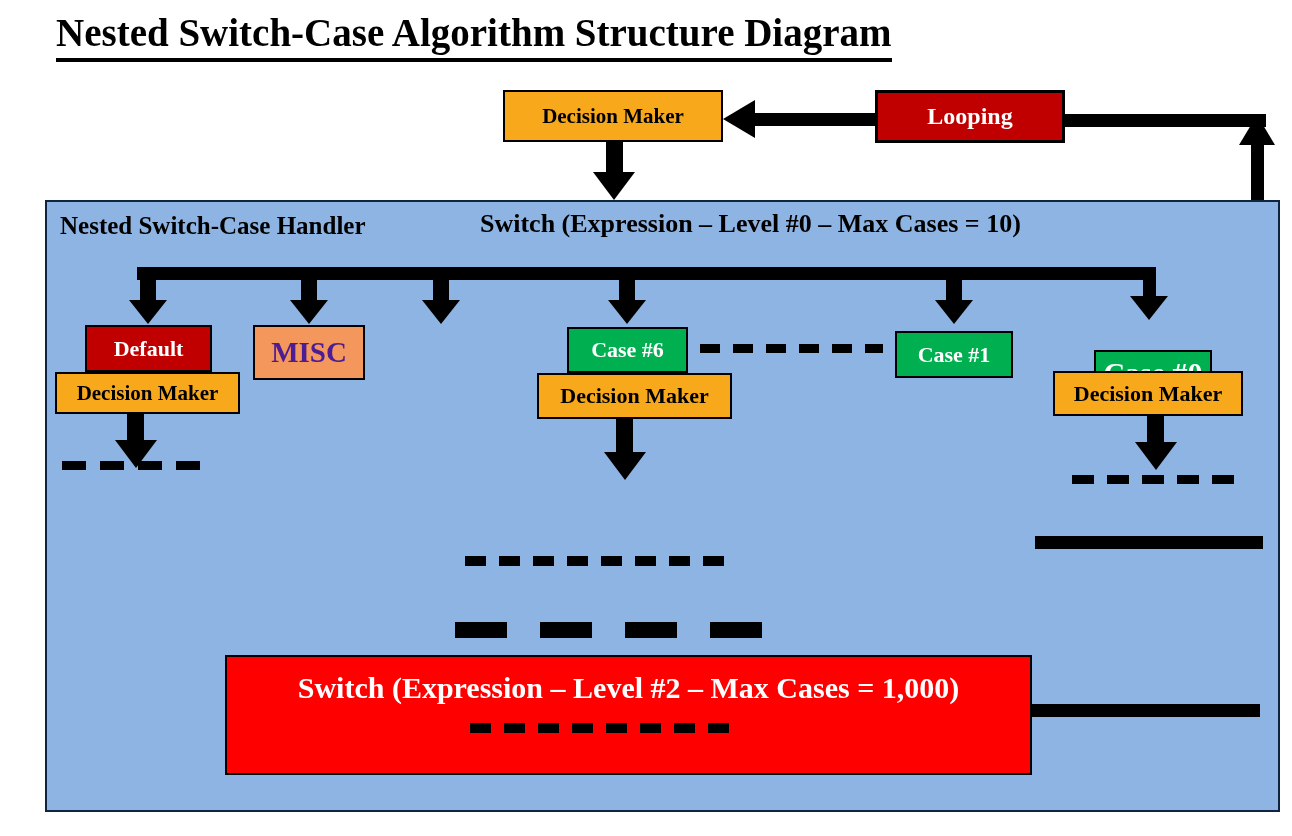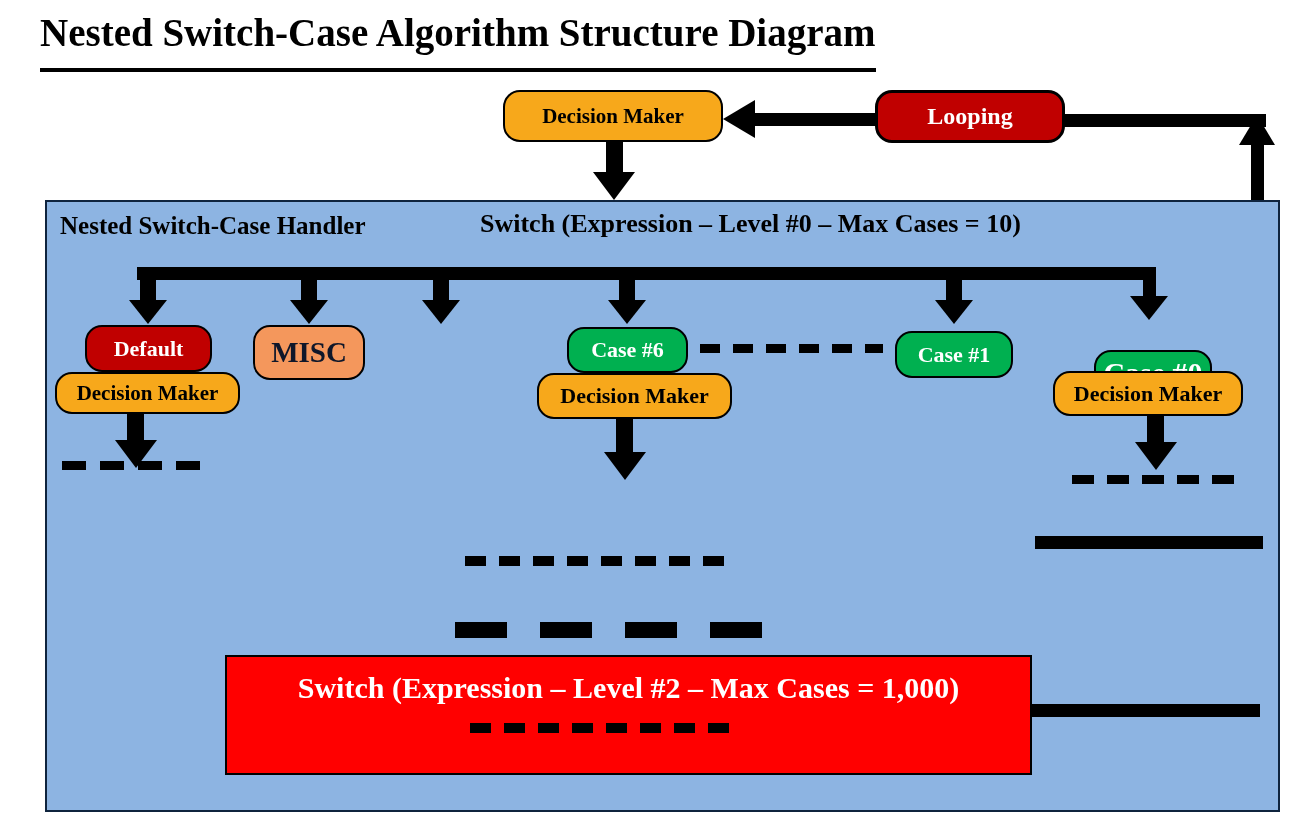--- a/index.html
+++ b/index.html
@@ -1,31 +1,31 @@
 <!DOCTYPE html>
 <html><head>
 <meta charset="utf-8">
 <style>
   html,body{margin:0;padding:0;background:#ffffff;}
   .canvas{
     position:relative;width:1292px;height:836px;background:#ffffff;
     font-family:"Liberation Serif", serif;font-weight:bold;overflow:hidden;
   }
   .title{
-    position:absolute;left:40px;top:10px;font-size:39px;color:#000;
-    border-bottom:4px solid #000;padding-bottom:13px;letter-spacing:0px;white-space:nowrap;
+    position:absolute;left:56px;top:10px;font-size:39px;color:#000;
+    border-bottom:4px solid #000;padding-bottom:3px;letter-spacing:0px;white-space:nowrap;
   }
   .box{
     position:absolute;display:flex;align-items:center;justify-content:center;
-    box-sizing:border-box;text-align:center;white-space:nowrap;border-radius:17px;
+    box-sizing:border-box;text-align:center;white-space:nowrap;
   }
   .gold{background:#F7A81B;border:2px solid #000;color:#000;}
   .darkred{background:#C00000;border:3px solid #000;color:#fff;}
   .green{background:#00B050;border:2px solid #000;color:#fff;}
-  .orange{background:#F4975C;border:2px solid #000;color:#0f172a;}
+  .orange{background:#F4975C;border:2px solid #000;color:#4c1d95;}
   .yellow{background:#FFFF00;border:2px solid #000;color:#000;}
   .container{
     position:absolute;left:45px;top:200px;width:1235px;height:612px;
     background:#8DB4E2;border:2px solid #0F243E;box-sizing:border-box;
   }
   .lbl{position:absolute;color:#000;white-space:nowrap;}
   .hline,.vline{position:absolute;background:#000;}
   .tri{position:absolute;width:0;height:0;}
   .dash{position:absolute;}
   .dash-sm{background:repeating-linear-gradient(to right,#000 0 21px,transparent 21px 34px);}

